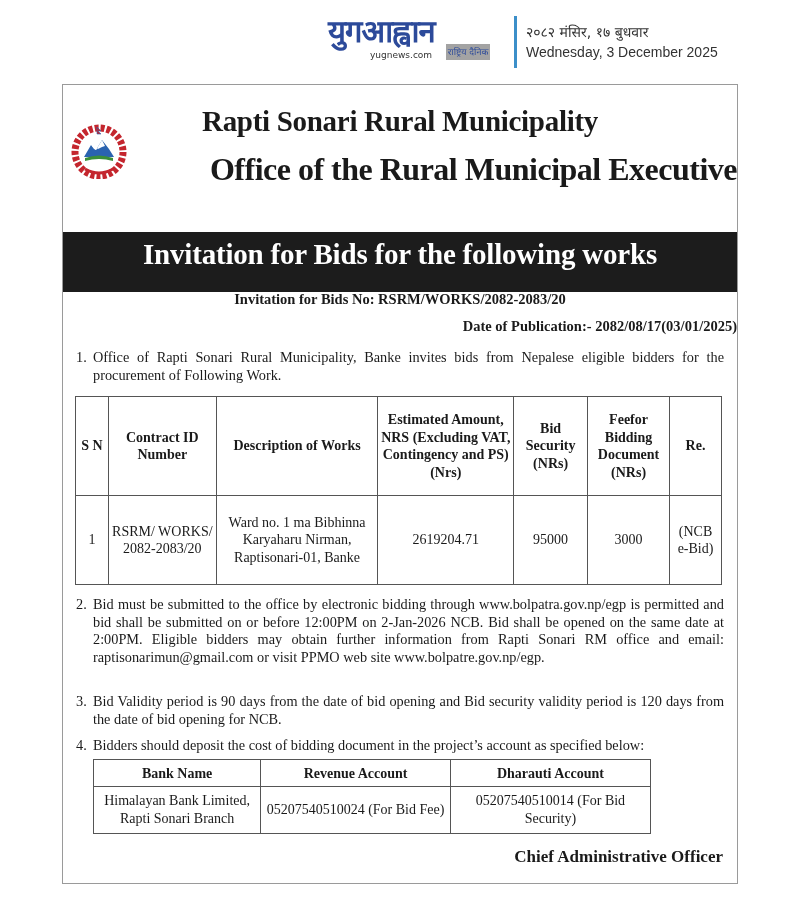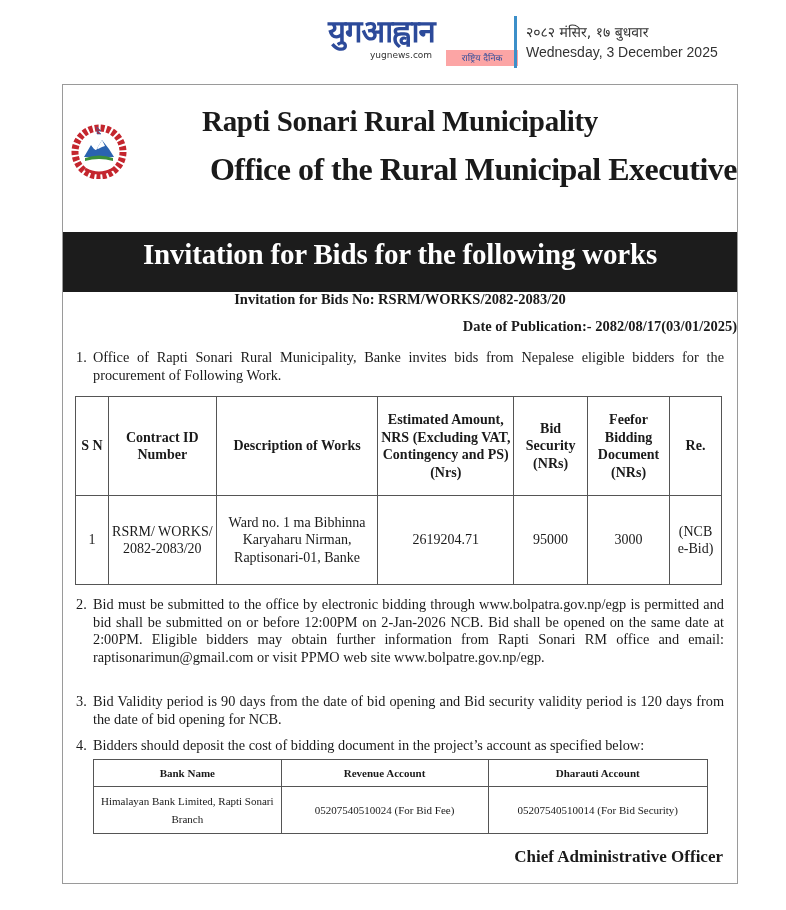--- a/index.html
+++ b/index.html
@@ -4,21 +4,21 @@
 <style>
   * { box-sizing: border-box; margin: 0; padding: 0; }
   html, body { width: 786px; height: 910px; background: #ffffff; overflow: hidden; }
   body { position: relative; font-family: "Liberation Serif", serif; color: #1a1a1a; }
 
   
   .masthead { position: absolute; left: 328px; top: 12px; width: 420px; height: 58px; }
   .logo { position: absolute; left: 0; top: 0; width: 182px; height: 58px; }
   .logo-word { position: absolute; left: 0; top: 2px; font-family: "DejaVu Sans", sans-serif; font-weight: bold; font-size: 31px; color: #2c4a9a; letter-spacing: -1px; line-height: 34px; white-space: nowrap; }
   .logo-site { position: absolute; left: 42px; top: 38px; font-family: "DejaVu Sans", sans-serif; font-size: 9px; color: #333; }
-  .logo-tag { position: absolute; left: 118px; top: 38px; width: 72px; height: 16px; background: #fca5a5; font-family: "DejaVu Sans", sans-serif; font-size: 9px; color: #2c4a9a; text-align: center; line-height: 16px; }
+  .logo-tag { position: absolute; left: 118px; top: 32px; width: 44px; height: 16px; background: #a3a3a3; font-family: "DejaVu Sans", sans-serif; font-size: 9px; color: #2c4a9a; text-align: center; line-height: 16px; }
   .mast-divider { position: absolute; left: 186px; top: 4px; width: 3px; height: 52px; background: #3c8fc9; }
   .mast-np-date { position: absolute; left: 198px; top: 10px; font-family: "DejaVu Sans", sans-serif; font-size: 14px; color: #333; white-space: nowrap; }
   .mast-en-date { position: absolute; left: 198px; top: 32px; font-family: Liberation Sans, sans-serif; font-size: 14px; color: #333; white-space: nowrap; }
 
   
   .notice { position: absolute; left: 62px; top: 84px; width: 676px; height: 800px; border: 1.5px solid #9a9a9a; }
 
   .emblem { position: absolute; left: 8px; top: 38px; width: 56px; height: 56px; }
   .h1 { position: absolute; left: 0; width: 100%; top: 20px; text-align: center; font-weight: bold; font-size: 29px; letter-spacing: -0.3px; }
   .h2 { position: absolute; left: 0; width: 100%; top: 66px; text-align: right; font-weight: bold; font-size: 32px; letter-spacing: -0.5px; padding-left: 26px; }
@@ -37,21 +37,21 @@
   .p3 { top: 608px; }
   .p4 { top: 652px; }
 
   table { border-collapse: collapse; position: absolute; font-family: "Liberation Serif", serif; }
   td, th { border: 1px solid #555; text-align: center; vertical-align: middle; }
 
   .works { left: 12px; top: 311px; width: 647px; font-size: 14px; }
   .works th { font-weight: bold; line-height: 17.5px; height: 99px; padding: 0 2px; }
   .works td { line-height: 17.5px; height: 89px; padding: 0 2px; }
 
-  .bank { left: 30px; top: 674px; width: 615px; font-size: 11px; }
+  .bank { left: 30px; top: 674px; width: 558px; font-size: 14px; }
   .bank th { font-weight: bold; height: 27px; line-height: 17px; }
   .bank td { height: 47px; line-height: 18px; }
 
   .signature { position: absolute; right: 14px; top: 762px; font-weight: bold; font-size: 17px; margin-left: 40px; }
 </style>
 </head>
 <body>
 
 <div class="masthead">
   <div class="logo">

